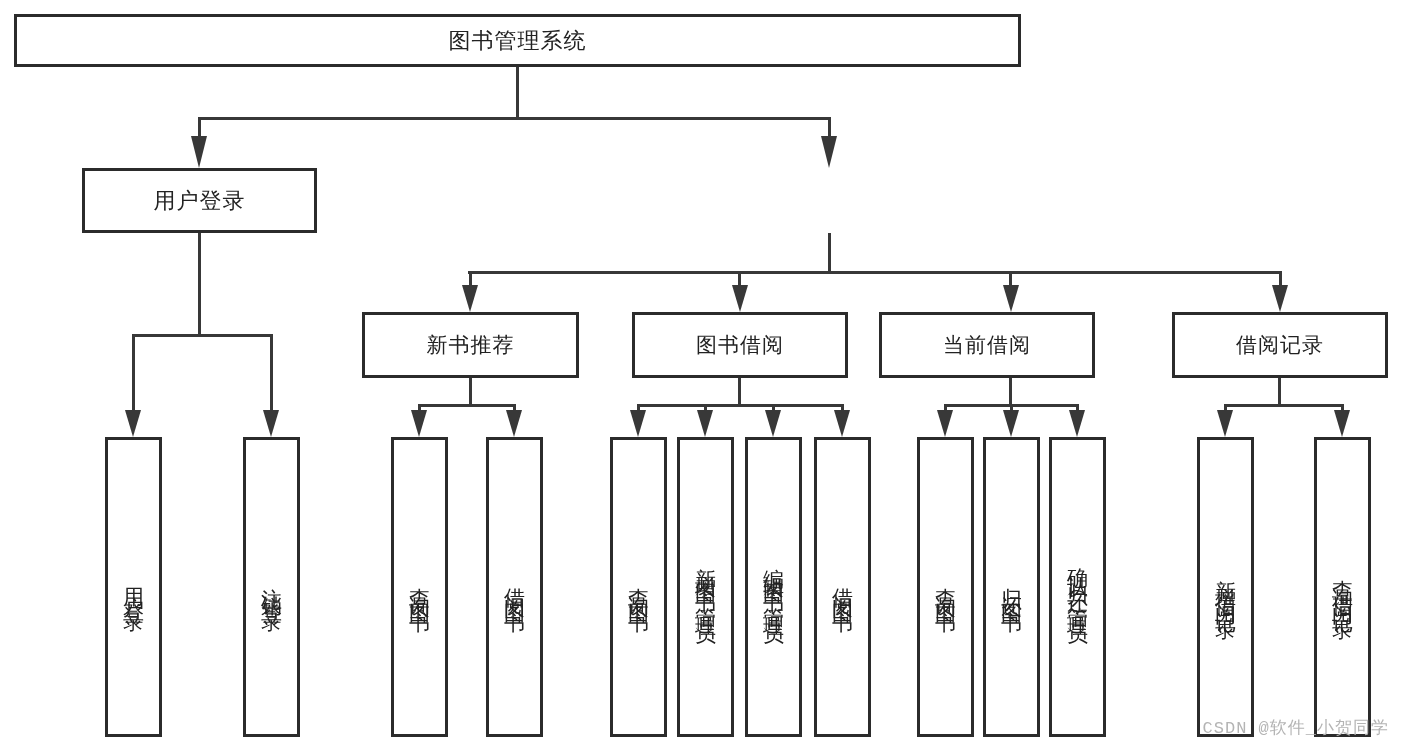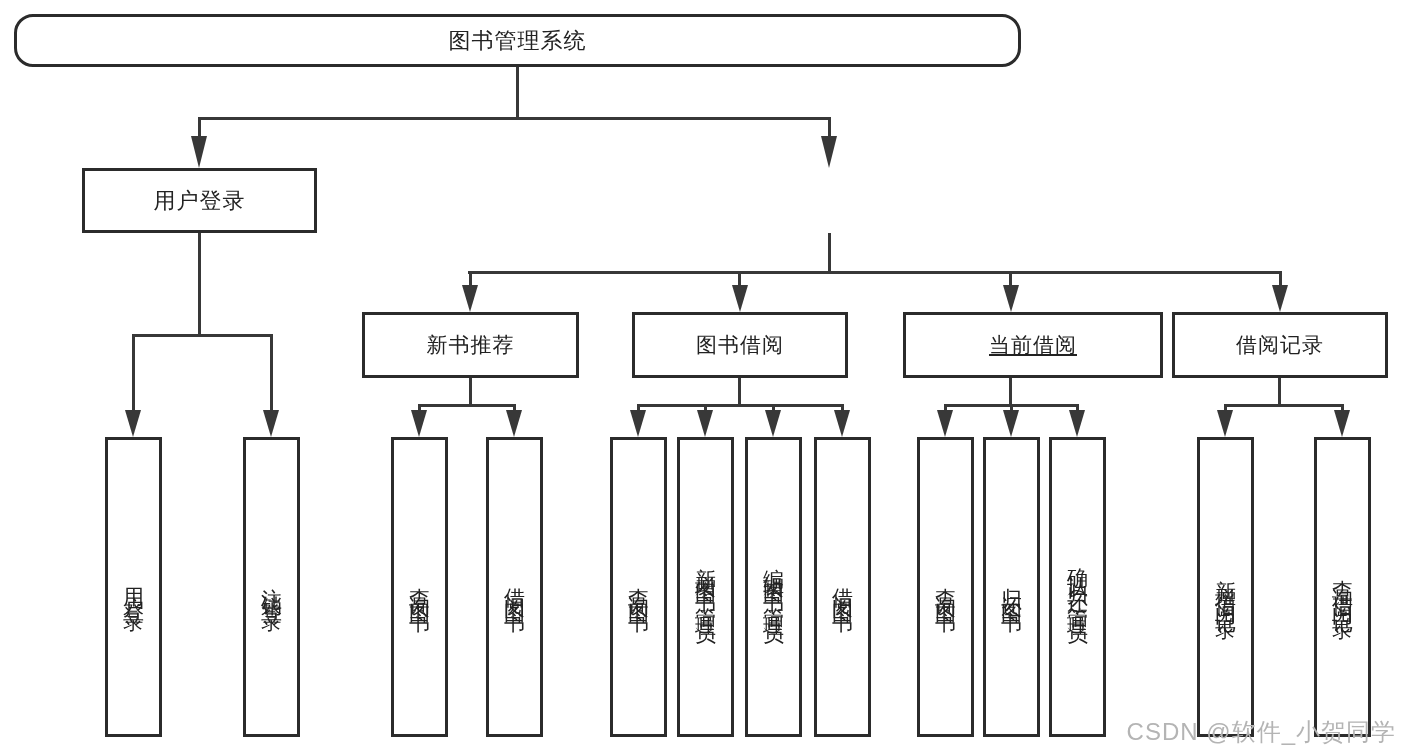--- a/index.html
+++ b/index.html
@@ -20,21 +20,21 @@
   .box{
     position:absolute;
     background:#fff;
     border:3px solid var(--border);
     box-sizing:border-box;
     display:flex;align-items:center;justify-content:center;
     color:var(--text);
     font-size:22px;
     letter-spacing:1px;
   }
-  .lvl1{left:14px;top:14px;width:1007px;height:53px;border-radius:19px;}
+  .lvl1{left:14px;top:14px;width:1007px;height:53px;}
   .lvl2{top:168px;width:235px;height:65px;}
   .lvl3{top:312px;height:66px;font-size:21px;}
   .leaf{top:437px;width:57px;height:300px;}
   .vtext{
     writing-mode:vertical-rl;
     text-orientation:mixed;
     font-size:21px;
     letter-spacing:8px;
     color:var(--text);
     white-space:nowrap;
@@ -42,26 +42,27 @@
   .line{position:absolute;background:var(--line);}
   .arrow{
     position:absolute;width:0;height:0;
     border-left:8px solid transparent;
     border-right:8px solid transparent;
   }
   .arrow-lg{border-top:32px solid var(--line);}
   .arrow-md{border-top:27px solid var(--line);}
   .watermark{
     position:absolute;
-    right:9px;top:716px;
-    font-size:24px;
+    right:16px;top:716px;
+    font-size:17px;
     color:var(--wm);
     letter-spacing:1px;
     z-index:5;
     white-space:nowrap;
+    font-family:Liberation Mono, monospace;
   }
 </style>
 </head>
 <body>
 
 <div class="canvas">
 
   <div class="box lvl1">
     <span>图书管理系统</span>
   </div>
@@ -94,21 +95,21 @@
   <div class="arrow arrow-md" style="left:1003px;top:285px;"></div>
   <div class="line" style="left:1279px;top:271px;width:3px;height:15px;"></div>
   <div class="arrow arrow-md" style="left:1272px;top:285px;"></div>
 
   <div class="box lvl3" style="left:362px;width:217px;">
     <span>新书推荐</span>
   </div>
   <div class="box lvl3" style="left:632px;width:216px;">
     <span>图书借阅</span>
   </div>
-  <div class="box lvl3" style="left:903px;width:260px;text-decoration:underline;">
+  <div class="box lvl3" style="left:879px;width:216px;">
     <span>当前借阅</span>
   </div>
   <div class="box lvl3" style="left:1172px;width:216px;">
     <span>借阅记录</span>
   </div>
 
   <div class="line" style="left:469px;top:378px;width:3px;height:28px;"></div>
   <div class="line" style="left:418px;top:404px;width:98px;height:3px;"></div>
   <div class="line" style="left:418px;top:404px;width:3px;height:8px;"></div>
   <div class="arrow arrow-md" style="left:411px;top:410px;"></div>

